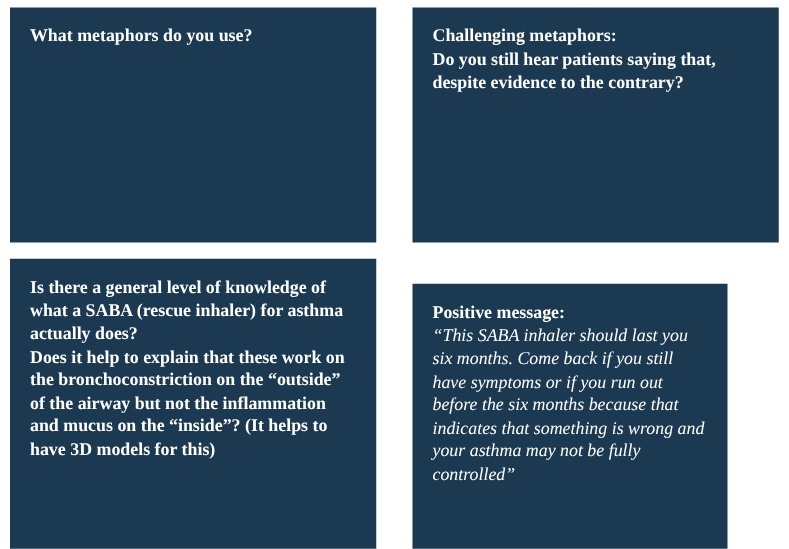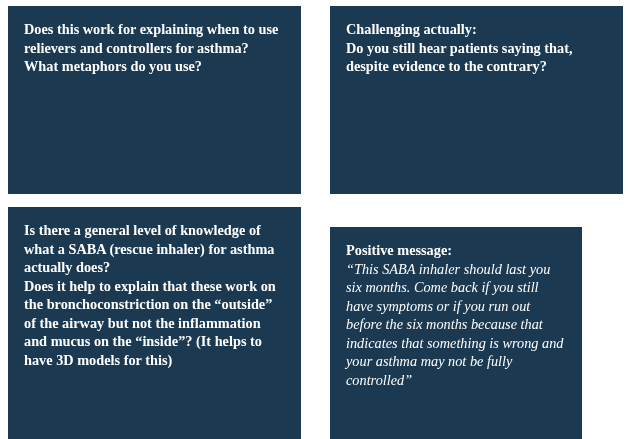--- a/index.html
+++ b/index.html
@@ -42,26 +42,25 @@
   .blk {
     margin: 0;
   }
 </style>
 </head>
 <body>
 
 <div class="grid">
 
   <div class="card card-tl">
-    <p class="blk bold">Does this work for explaining when to use relievers and controllers for asthma?</p>
     <p class="blk bold">What metaphors do you use?</p>
   </div>
 
   <div class="card card-tr">
-    <p class="blk bold">Challenging actually:</p>
+    <p class="blk bold">Challenging metaphors:</p>
     <p class="blk bold">Do you still hear patients saying that, despite evidence to the contrary?</p>
   </div>
 
   <div class="card card-bl">
     <p class="blk bold">Is there a general level of knowledge of what a SABA (rescue inhaler) for asthma actually does?</p>
     <p class="blk bold">Does it help to explain that these work on the bronchoconstriction on the “outside” of the airway but not the inflammation and mucus on the  “inside”? (It helps to have 3D models for this)</p>
   </div>
 
   <div class="card card-br">
     <p class="blk bold">Positive message:</p>

